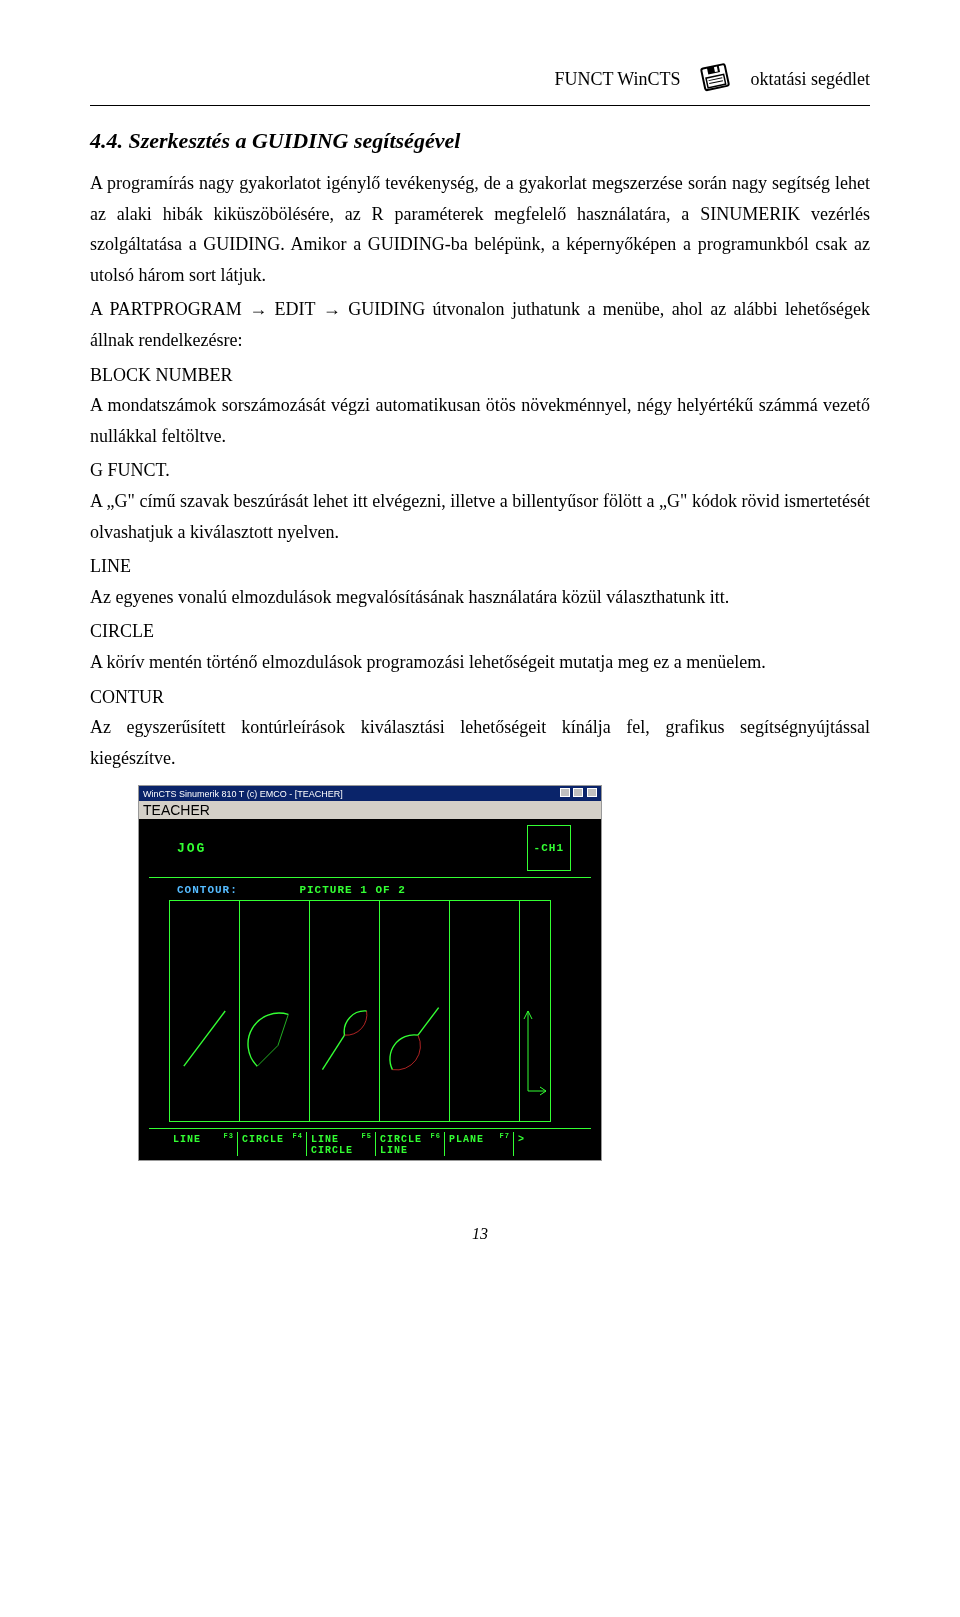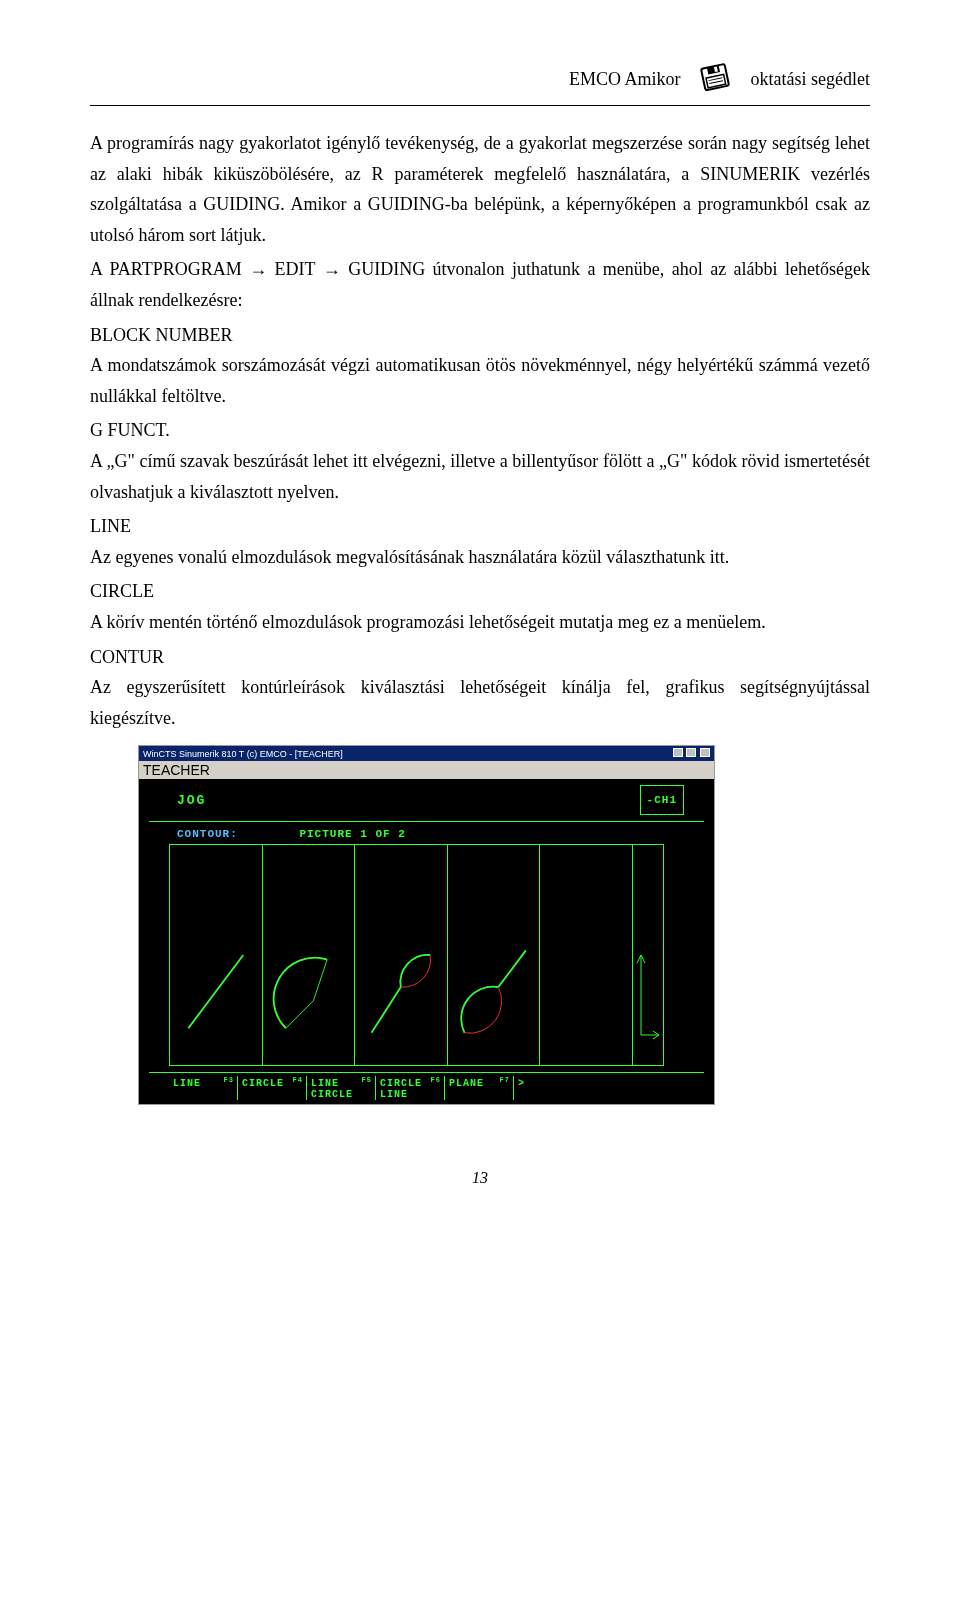--- a/index.html
+++ b/index.html
@@ -51,21 +51,21 @@
     line-height: 1.7;
     margin: 0;
   }
   .indent {
     margin-left: 48px;
   }
   .figure-wrap {
     margin: 12px 0 0 48px;
   }
   .figure {
-    width: 577px;
+    width: 464px;
     background: #000;
     border: 1px solid #999;
     font-family: "Courier New", monospace;
     color: #3f3;
     box-sizing: border-box;
   }
   .titlebar {
     background: #0a246a;
     color: #fff;
     font-family: Tahoma, Arial, sans-serif;
@@ -99,21 +99,21 @@
   .top-row {
     display: flex;
     justify-content: space-between;
     align-items: center;
     font-size: 13px;
     letter-spacing: 2px;
     padding: 0 20px 4px 28px;
   }
   .ch-box {
     border: 1px solid #3f3;
-    padding: 8px 6px;
+    padding: 16px 6px;
     font-size: 11px;
     letter-spacing: 1px;
   }
   .divider {
     border-top: 1px solid #3f3;
     margin: 2px 0 6px 0;
   }
   .contour-row {
     font-size: 11px;
     letter-spacing: 1px;
@@ -185,36 +185,37 @@
     margin-top: 64px;
     font-style: italic;
   }
 </style>
 </head>
 <body>
 
 <div class="page">
 
   <div class="header">
-    <span class="header-left">EMCO Amikor</span>
+    <span class="header-left">FUNCT WinCTS</span>
     <span class="header-icon">
       <svg width="42" height="34" viewBox="0 0 42 34">
         <g transform="rotate(-12 21 17)">
           <rect x="8" y="6" width="24" height="22" rx="2" fill="#fff" stroke="#000" stroke-width="2"></rect>
           <rect x="14" y="6" width="12" height="7" fill="#000"></rect>
           <rect x="21" y="7" width="3" height="5" fill="#fff"></rect>
           <rect x="11" y="16" width="18" height="10" fill="#fff" stroke="#000" stroke-width="1.5"></rect>
           <line x1="13" y1="19" x2="27" y2="19" stroke="#000" stroke-width="1"></line>
           <line x1="13" y1="22" x2="27" y2="22" stroke="#000" stroke-width="1"></line>
         </g>
       </svg>
     </span>
     <span class="header-right">oktatási segédlet</span>
   </div>
 
+  <h2 class="section-title">4.4. Szerkesztés a GUIDING segítségével</h2>
 
   <p class="body">A programírás nagy gyakorlatot igénylő tevékenység, de a gyakorlat megszerzése során nagy segítség lehet az alaki hibák kiküszöbölésére, az R paraméterek megfelelő használatára, a SINUMERIK vezérlés szolgáltatása a GUIDING. Amikor a GUIDING-ba belépünk, a képernyőképen a programunkból csak az utolsó három sort látjuk.</p>
   <p class="body">A PARTPROGRAM → EDIT → GUIDING útvonalon juthatunk a menübe, ahol az alábbi lehetőségek állnak rendelkezésre:</p>
 
   <p class="term">BLOCK NUMBER</p>
   <p class="body indent">A mondatszámok sorszámozását végzi automatikusan ötös növekménnyel, négy helyértékű számmá vezető nullákkal feltöltve.</p>
 
   <p class="term">G FUNCT.</p>
   <p class="body indent">A „G" című szavak beszúrását lehet itt elvégezni, illetve a billentyűsor fölött a „G" kódok rövid ismertetését olvashatjuk a kiválasztott nyelven.</p>
 

